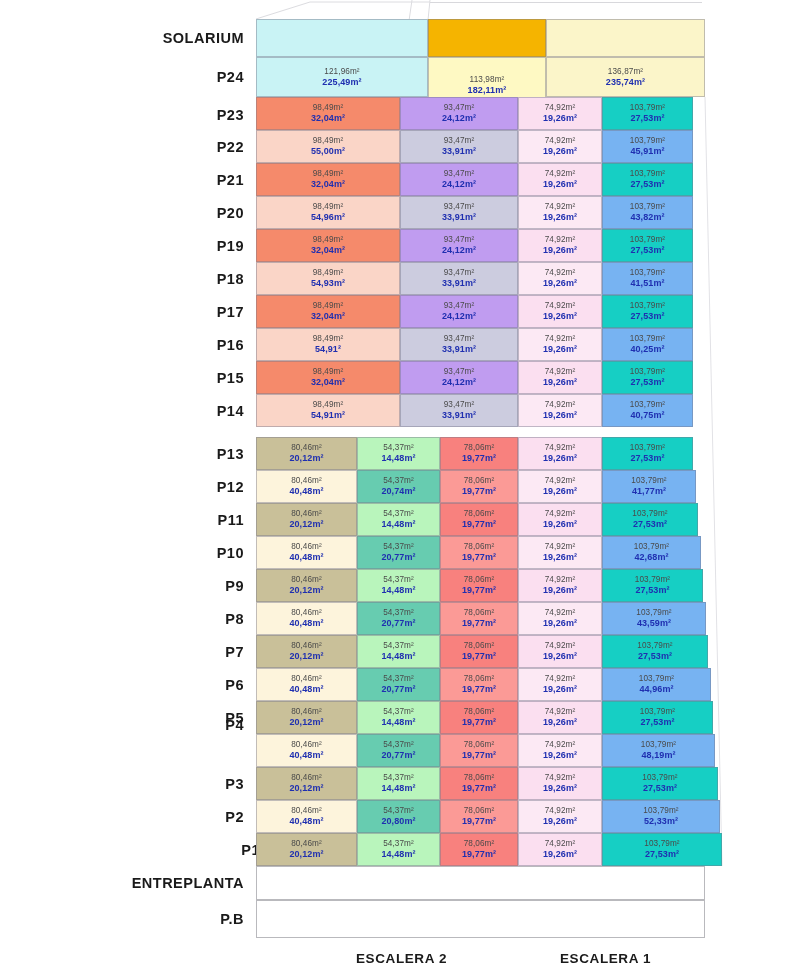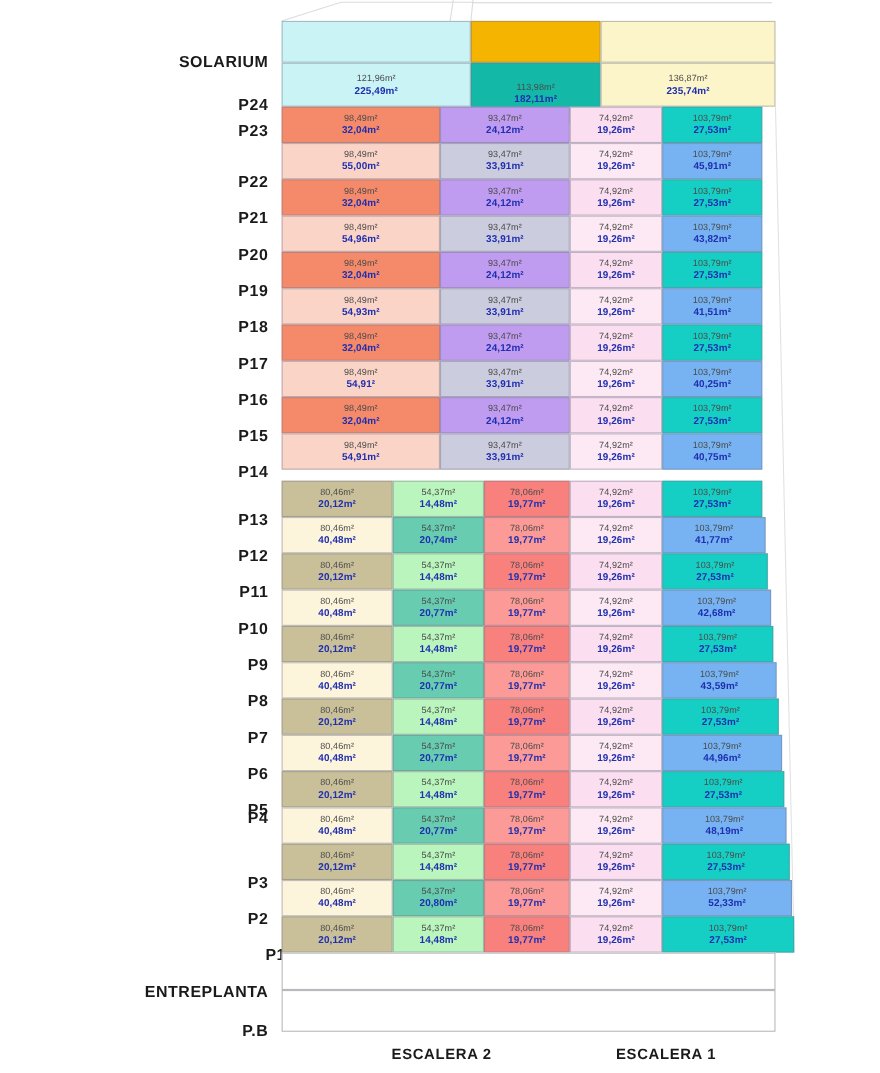--- a/index.html
+++ b/index.html
@@ -13,21 +13,21 @@
   
   .floor-label{
     position:absolute;
     text-align:right;
     color:#1a1a1a;
     font-weight:bold;
     letter-spacing:.5px;
     white-space:nowrap;
     line-height:1;
   }
-  .floor-label.big{font-size:14.5px;margin-top:19px;}
+  .floor-label.big{font-size:14.5px;}
 
   
   .cell{
     position:absolute;
     box-sizing:border-box;
     border:1px solid rgba(120,120,140,.45);
     display:flex;flex-direction:column;
     align-items:center;justify-content:center;
     line-height:1.18;
     overflow:hidden;
@@ -60,21 +60,21 @@
     <polyline points="256,19 310,2 430,2" fill="none" stroke="#dcdce0" stroke-width="1"></polyline>
     <line x1="412" y1="0" x2="398" y2="97" stroke="#dcdce0" stroke-width="1"></line>
     <line x1="430" y1="0" x2="424" y2="60" stroke="#dcdce0" stroke-width="1"></line>
     <line x1="705" y1="97" x2="722" y2="866" stroke="#e2e2e6" stroke-width="1"></line>
     <line x1="518" y1="866" x2="562" y2="938" stroke="#dcdce0" stroke-width="1"></line>
   </svg>
 
   <div id="side-labels">
       <div class="floor-label big" style="left: 0px; width: 244px; top: 31px;">SOLARIUM</div>
       <div class="floor-label big" style="left: 0px; width: 244px; top: 70px;">P24</div>
-      <div class="floor-label big" style="left: 0px; width: 244px; top: 94px;">P23</div>
+      <div class="floor-label big" style="left: 0px; width: 244px; top: 108px;">P23</div>
       <div class="floor-label big" style="left: 0px; width: 244px; top: 139.5px;">P22</div>
       <div class="floor-label big" style="left: 0px; width: 244px; top: 172.5px;">P21</div>
       <div class="floor-label big" style="left: 0px; width: 244px; top: 205.5px;">P20</div>
       <div class="floor-label big" style="left: 0px; width: 244px; top: 238.5px;">P19</div>
       <div class="floor-label big" style="left: 0px; width: 244px; top: 271.5px;">P18</div>
       <div class="floor-label big" style="left: 0px; width: 244px; top: 304.5px;">P17</div>
       <div class="floor-label big" style="left: 0px; width: 244px; top: 337.5px;">P16</div>
       <div class="floor-label big" style="left: 0px; width: 244px; top: 370.5px;">P15</div>
       <div class="floor-label big" style="left: 0px; width: 244px; top: 403.5px; text-align: right;">P14</div>
       <div class="floor-label big" style="left: 0px; width: 244px; top: 446.5px;">P13</div>
@@ -104,21 +104,21 @@
         <span class="v2"></span>
       </div>
       <div class="cell" style="left: 546px; top: 19px; width: 159px; height: 38px; background: rgb(251, 245, 201);">
         <span class="v1"></span>
         <span class="v2"></span>
       </div>
       <div class="cell" style="left: 256px; top: 57px; width: 172px; height: 40px; background: rgb(201, 243, 245);">
         <span class="v1">121,96m²</span>
         <span class="v2">225,49m²</span>
       </div>
-      <div class="cell" style="left: 428px; top: 57px; width: 118px; height: 56px; background: #14b8a6;">
+      <div class="cell" style="left: 428px; top: 57px; width: 118px; height: 56px; background: #fef9c3;">
         <span class="v1">113,98m²</span>
         <span class="v2">182,11m²</span>
       </div>
       <div class="cell" style="left: 546px; top: 57px; width: 159px; height: 40px; background: rgb(251, 245, 201);">
         <span class="v1">136,87m²</span>
         <span class="v2">235,74m²</span>
       </div>
       <div class="cell" style="left: 256px; top: 97px; width: 144px; height: 33px; background: rgb(245, 138, 107);">
         <span class="v1">98,49m²</span>
         <span class="v2">32,04m²</span>

